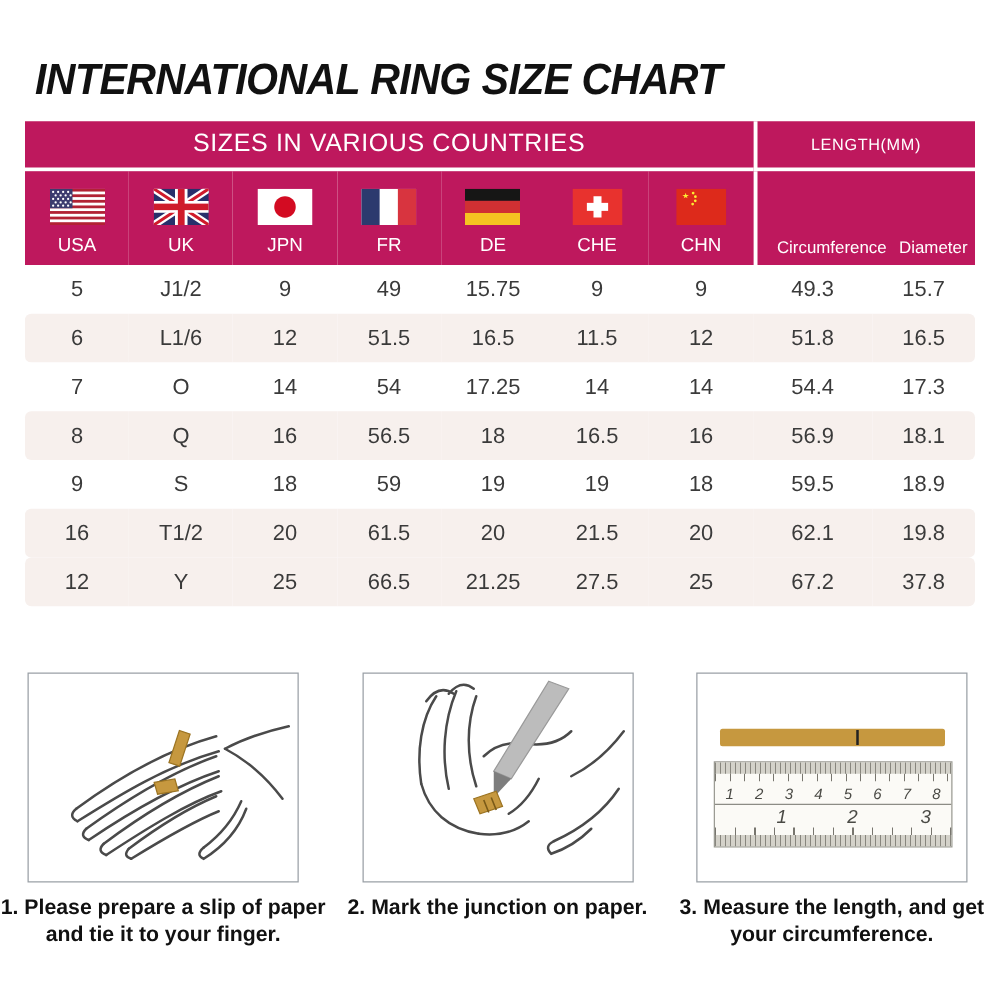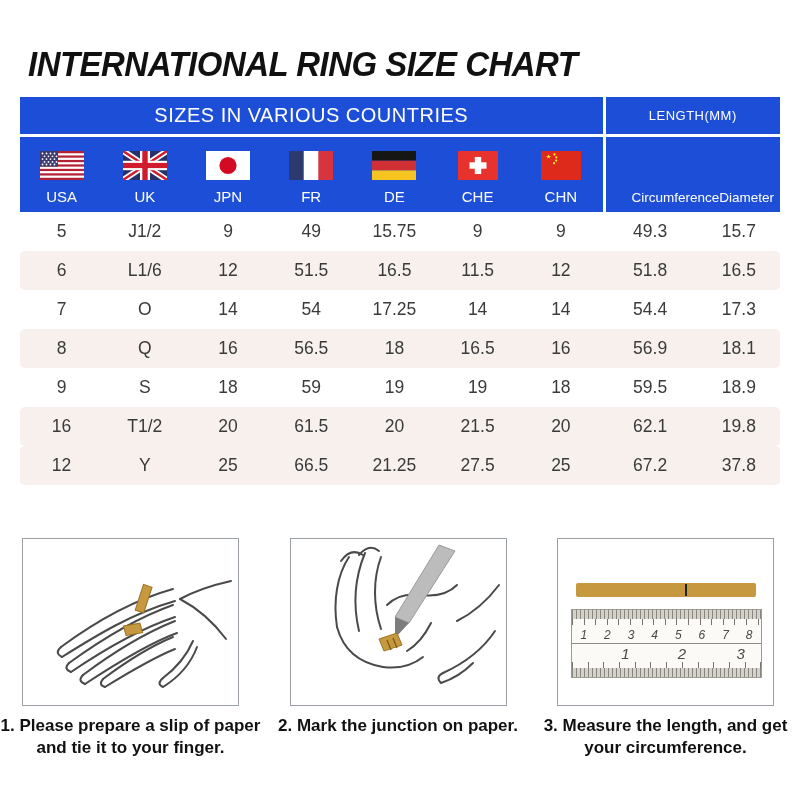--- a/index.html
+++ b/index.html
@@ -25,30 +25,30 @@
     margin:13px 0 0 20px;
     border-collapse:separate;
     border-spacing:0;
     table-layout:fixed;
   }
   col.c-country { width:83px; }
   col.c-circ { width:95px; }
   col.c-diam { width:82px; }
 
   thead th {
-    background:#1d4ed8;
+    background:#be185d;
     color:#ffffff;
     font-weight:400;
     text-align:center;
   }
   tr.group-row th { height:40px; font-size:20px; letter-spacing:.5px; border-bottom:3px solid #ffffff; }
   tr.group-row th.length-group { border-left:3px solid #ffffff; font-size:13px; }
   tr.flag-row th { height:75px; vertical-align:bottom; padding-bottom:7px; font-size:15px; }
   tr.flag-row th.len-sub { border-left:3px solid #ffffff; font-size:13.5px; }
-  tr.flag-row th .lensubwrap { display:flex; justify-content:space-between; padding:0 6px 0 26px; }
+  tr.flag-row th .lensubwrap { display:flex; justify-content:space-between; padding:0 6px 0 16px; }
   .flag { display:block; margin:0 auto 8px auto; width:44px; height:29px; line-height:0; }
   .flag svg { display:block; }
   .flag.small { width:40px; }
   .code { display:block; }
 
   tbody td {
     height:39px;
     text-align:center;
     font-size:17.5px;
     color:#3a3a3a;

